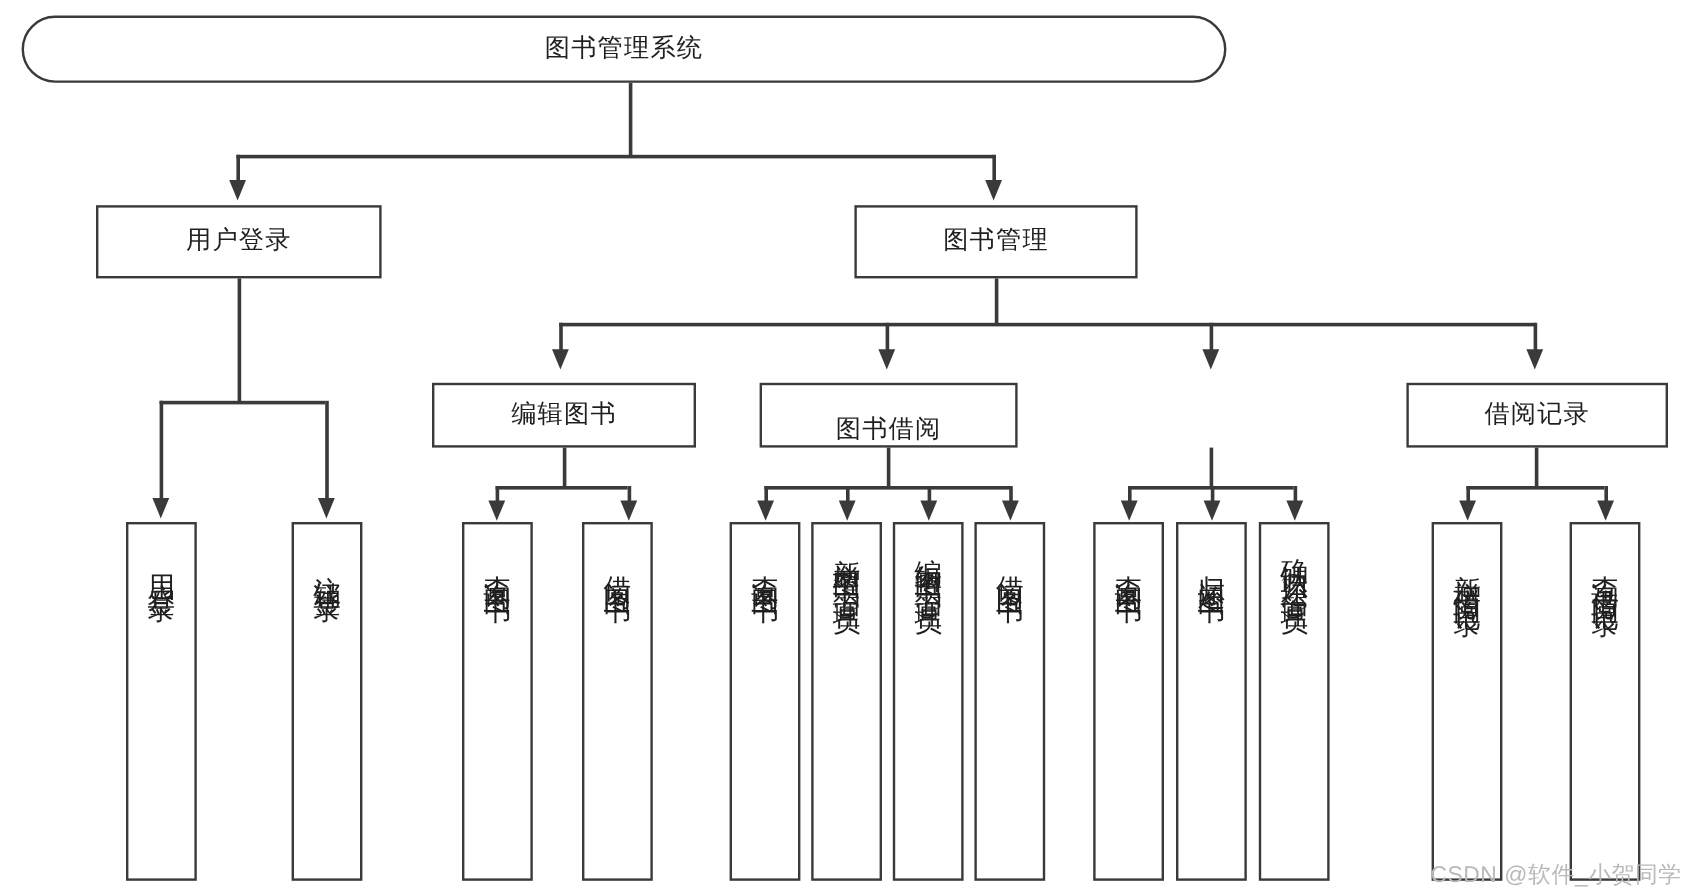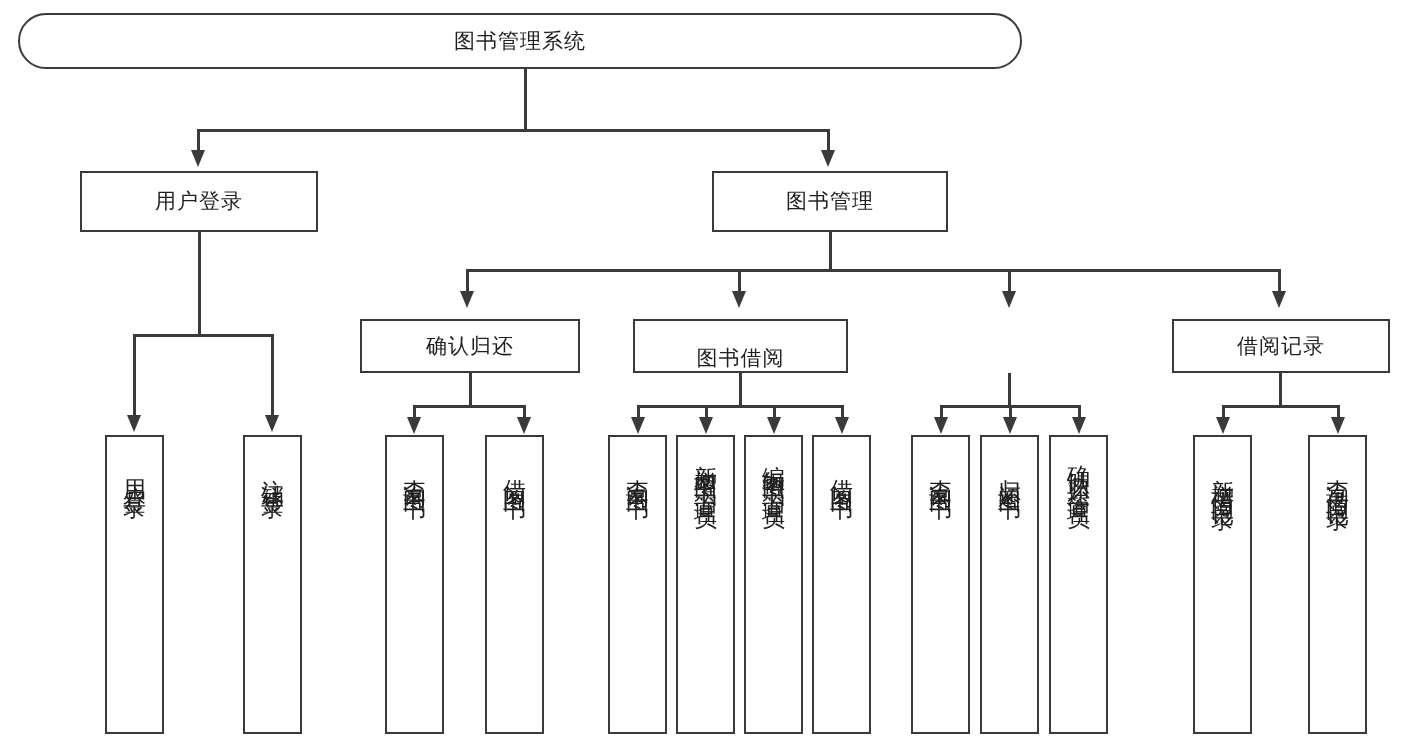--- a/index.html
+++ b/index.html
@@ -117,21 +117,21 @@
   <div class="vline" style="left:738px;top:269px;height:23px;"></div>
   <div class="arrow" style="left:732px;top:291px;"></div>
 
   <div class="vline" style="left:1008px;top:269px;height:23px;"></div>
   <div class="arrow" style="left:1002px;top:291px;"></div>
 
   <div class="vline" style="left:1278px;top:269px;height:23px;"></div>
   <div class="arrow" style="left:1272px;top:291px;"></div>
 
   <div class="node" style="left:360px;top:319px;width:220px;height:54px;">
-    <span class="label">确认归还</span>
+    <span class="label">编辑图书</span>
   </div>
   <div class="node" style="left:633px;top:319px;width:215px;height:54px;align-items:flex-end;">
     <span class="label">图书借阅</span>
   </div>
   <div class="node" style="left:1172px;top:319px;width:218px;height:54px;text-align:right;">
     <span class="label">借阅记录</span>
   </div>
 
   <div class="vline" style="left:469px;top:373px;height:34px;"></div>
   <div class="hline" style="left:413px;top:405px;width:110px;"></div>
@@ -204,14 +204,15 @@
     <span class="label">确认归还（管理员）</span>
   </div>
 
   <div class="node vert" style="left:1193px;top:435px;width:59px;height:299px;">
     <span class="label">新增借阅记录</span>
   </div>
   <div class="node vert" style="left:1308px;top:435px;width:59px;height:299px;">
     <span class="label">查询借阅记录</span>
   </div>
 
+  <div id="watermark" style="left:1192px;top:716px;">CSDN @软件_小贺同学</div>
 
 </div>
 
 </body></html>

